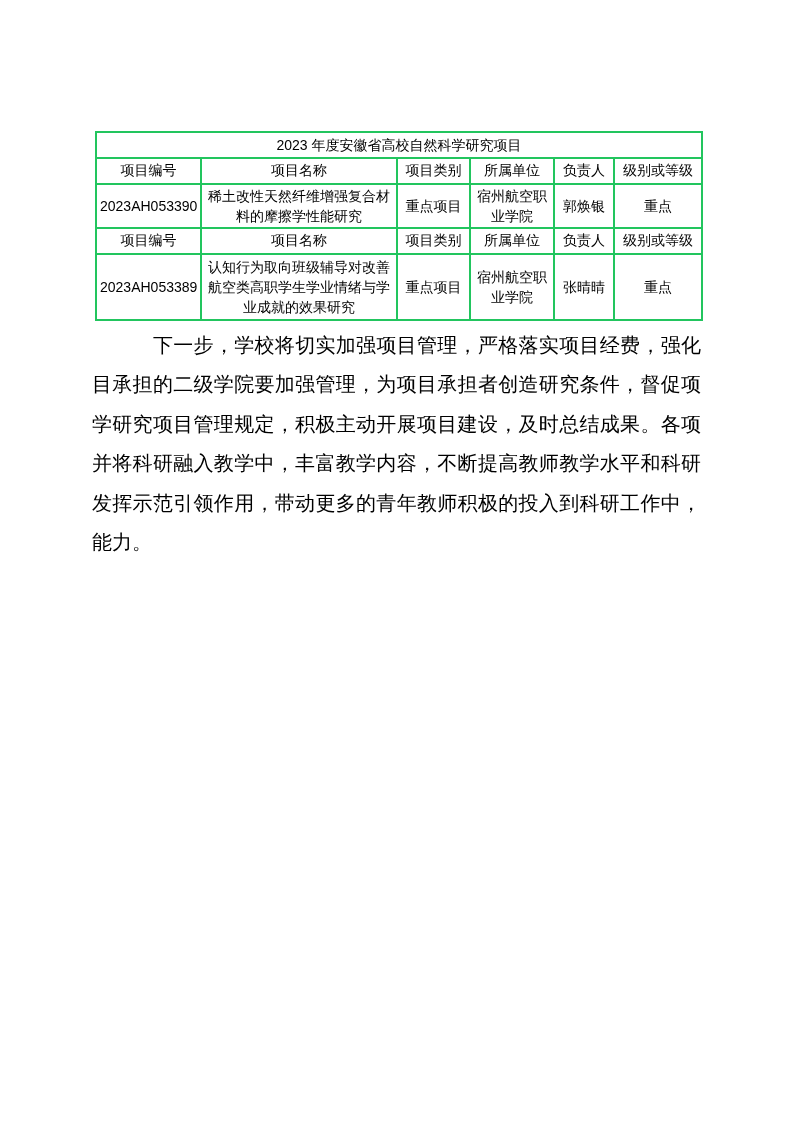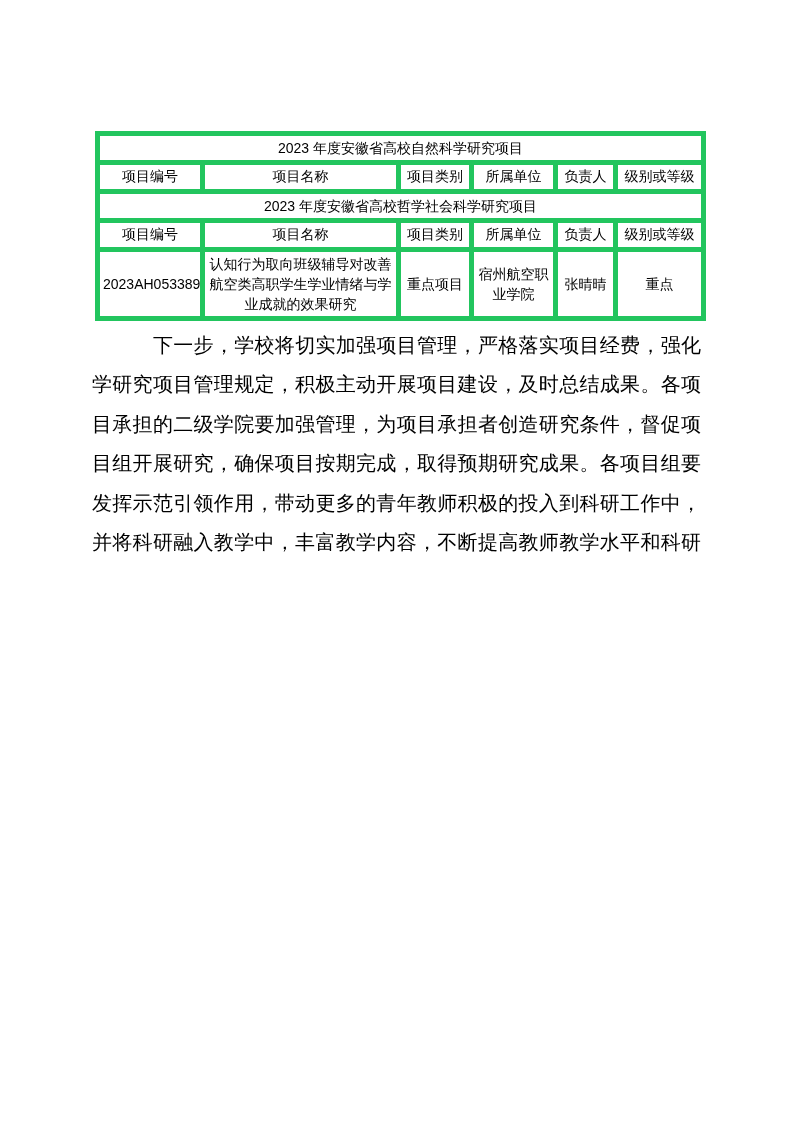--- a/index.html
+++ b/index.html
@@ -24,21 +24,21 @@
   table.projects {
     border-collapse: collapse;
     table-layout: fixed;
     width: 606px;
     margin-left: 3px;
     font-family: "Liberation Sans", "DejaVu Sans", sans-serif;
     font-size: 14px;
     color: #000000;
   }
   table.projects td {
-    border: 5px solid #22c55e;
+    border: 2px solid #22c55e;
     text-align: center;
     vertical-align: middle;
     padding: 1px 3px;
     line-height: 20px;
     overflow: hidden;
   }
   tr.title-row td { height: 22px; }
   tr.header-row td { height: 22px; font-family: Liberation Serif, serif; }
   tr.row-2line td { height: 40px; }
   tr.row-3line td { height: 62px; }
@@ -92,24 +92,29 @@
           <td colspan="6">2023 年度安徽省高校自然科学研究项目</td>
         </tr>
         <tr class="header-row">
           <td>项目编号</td>
           <td>项目名称</td>
           <td>项目类别</td>
           <td>所属单位</td>
           <td>负责人</td>
           <td>级别或等级</td>
         </tr>
+        <tr class="row-2line">
+          <td>2023AH053390</td>
+          <td class="name-cell">稀土改性天然纤维增强复合材料的摩擦学性能研究</td>
+          <td>重点项目</td>
+          <td class="unit-cell">宿州航空职业学院</td>
+          <td>郭焕银</td>
+          <td>重点</td>
+        </tr>
 
-        <tr class="title-row">
-          <td colspan="6">2023 年度安徽省高校哲学社会科学研究项目</td>
-        </tr>
         <tr class="header-row">
           <td>项目编号</td>
           <td>项目名称</td>
           <td>项目类别</td>
           <td>所属单位</td>
           <td>负责人</td>
           <td>级别或等级</td>
         </tr>
         <tr class="row-3line">
           <td>2023AH053389</td>
@@ -117,21 +122,21 @@
           <td>重点项目</td>
           <td class="unit-cell">宿州航空职业学院</td>
           <td>张晴晴</td>
           <td>重点</td>
         </tr>
       </tbody>
     </table>
 
     <div class="paragraph">
       <div class="para-line first">下一步，学校将切实加强项目管理，严格落实项目经费，强化科</div>
+      <div class="para-line">目承担的二级学院要加强管理，为项目承担者创造研究条件，督促项</div>
       <div class="para-line">学研究项目管理规定，积极主动开展项目建设，及时总结成果。各项</div>
-      <div class="para-line">目承担的二级学院要加强管理，为项目承担者创造研究条件，督促项</div>
-      <div class="para-line">目组开展研究，确保项目按期完成，取得预期研究成果。各项目组要</div>
+      <div class="para-line">并将科研融入教学中，丰富教学内容，不断提高教师教学水平和科研</div>
       <div class="para-line">发挥示范引领作用，带动更多的青年教师积极的投入到科研工作中，</div>
-      <div class="para-line">并将科研融入教学中，丰富教学内容，不断提高教师教学水平和科研</div>
+      <div class="para-line last">能力。</div>
     </div>
 
   </div>
 </div>
 
 </body></html>

